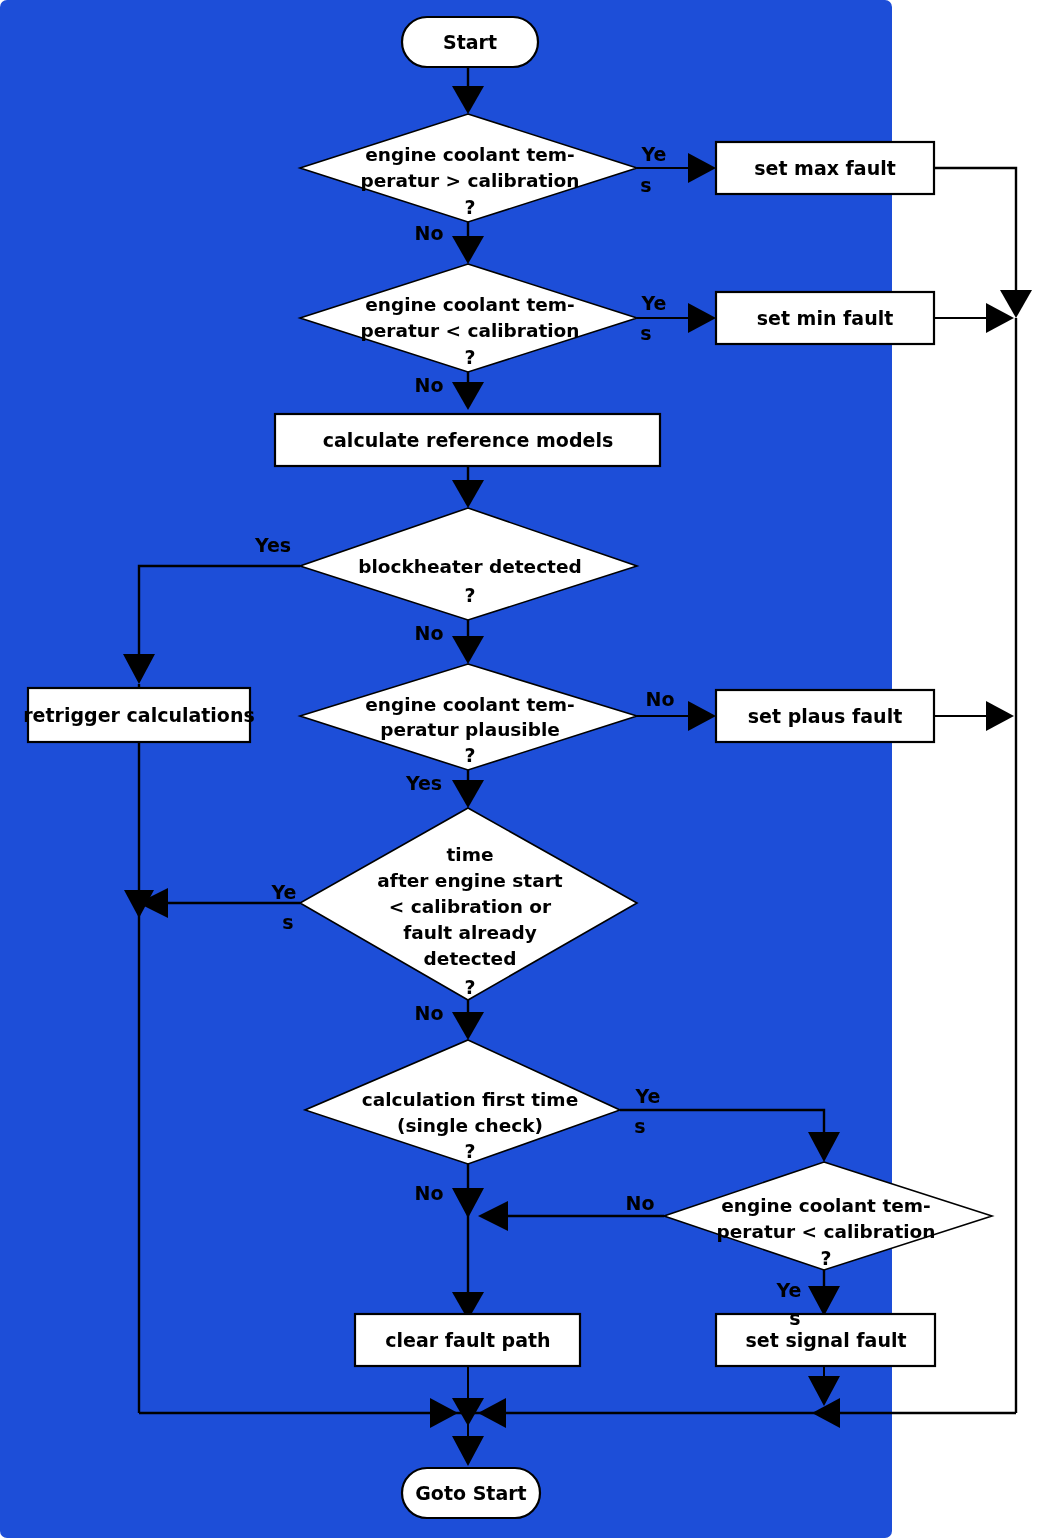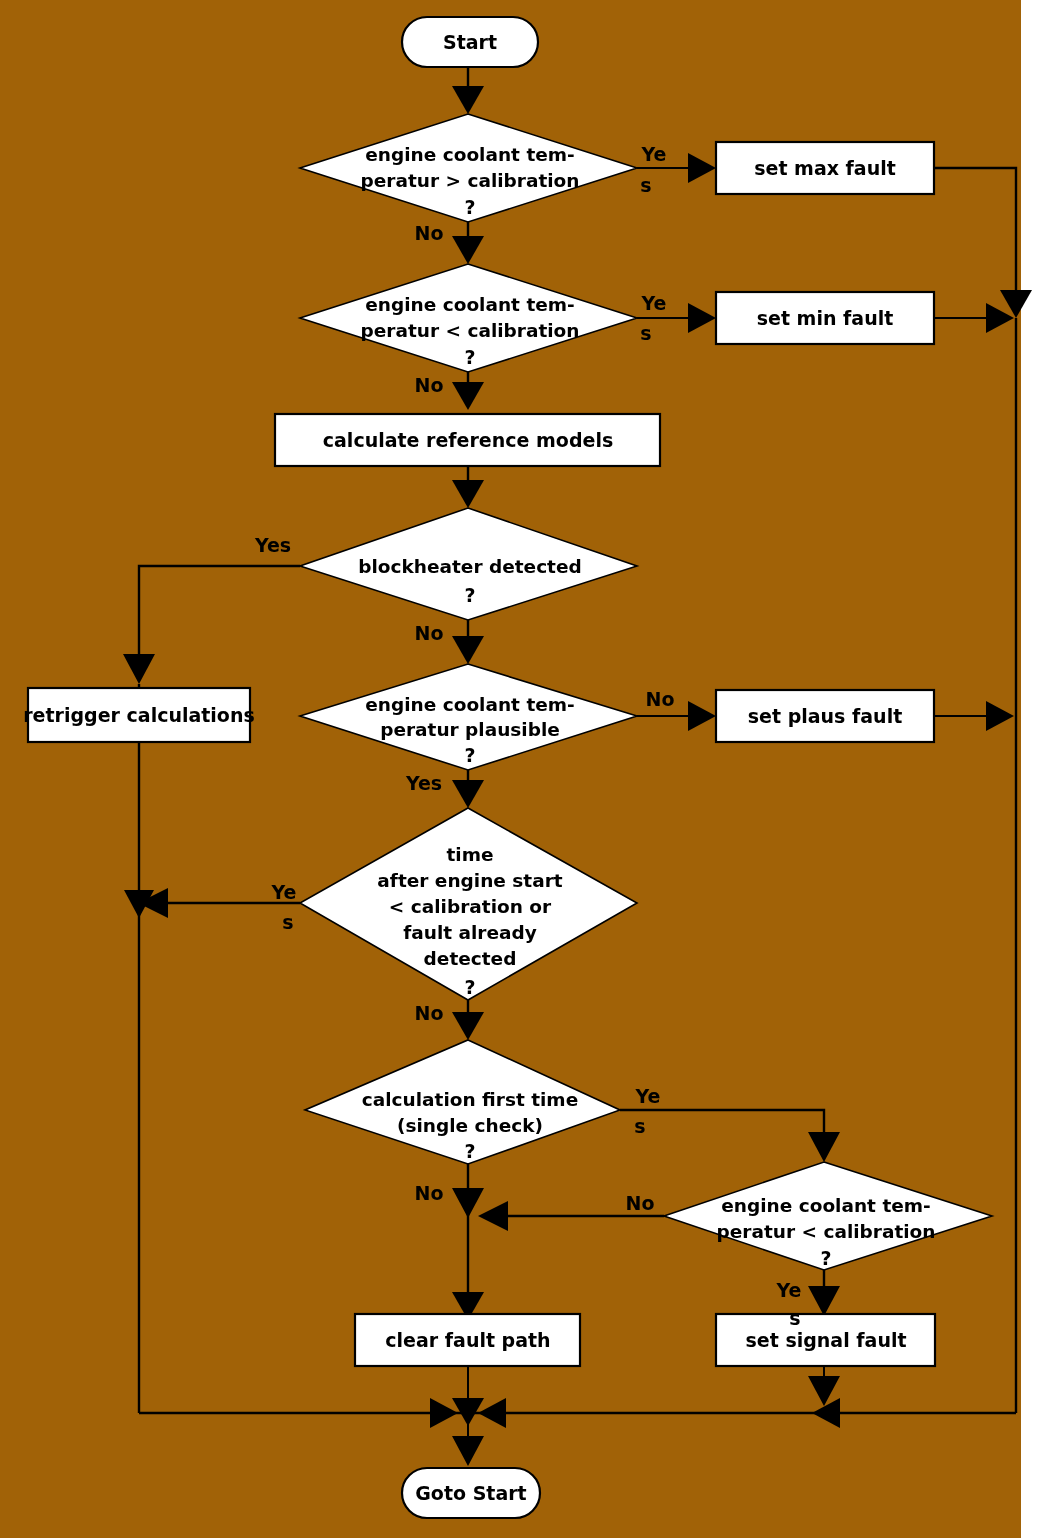--- a/index.html
+++ b/index.html
@@ -2,24 +2,25 @@
 <html><head>
 <meta charset="utf-8">
 <style>
   html, body {
     margin: 0;
     padding: 0;
     background: #ffffff;
   }
   #diagram-root {
     position: relative;
-    width: 1021px;
+    width: 892px;
     height: 1538px;
-    background: #a16207;
+    background: #1d4ed8;
     font-family: "DejaVu Sans", sans-serif;
+    border-radius: 7px;
   }
   svg.flow {
     position: absolute;
     top: 0;
     left: 0;
     width: 1056px;
     height: 1538px;
   }
   .shape-stroke {
     fill: #ffffff;

